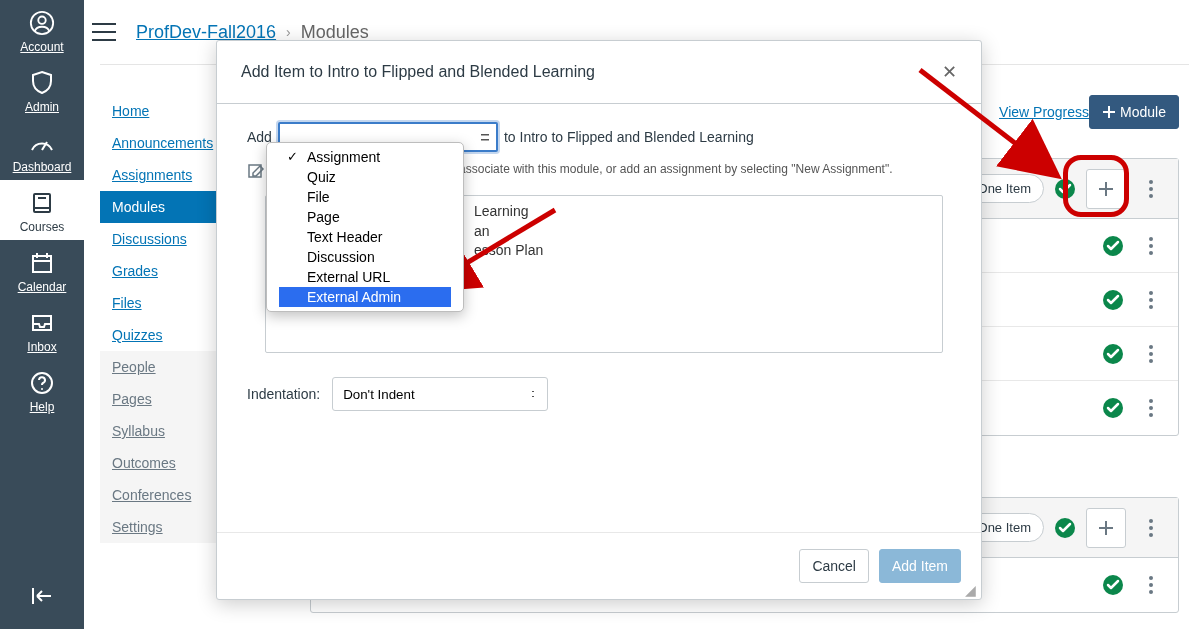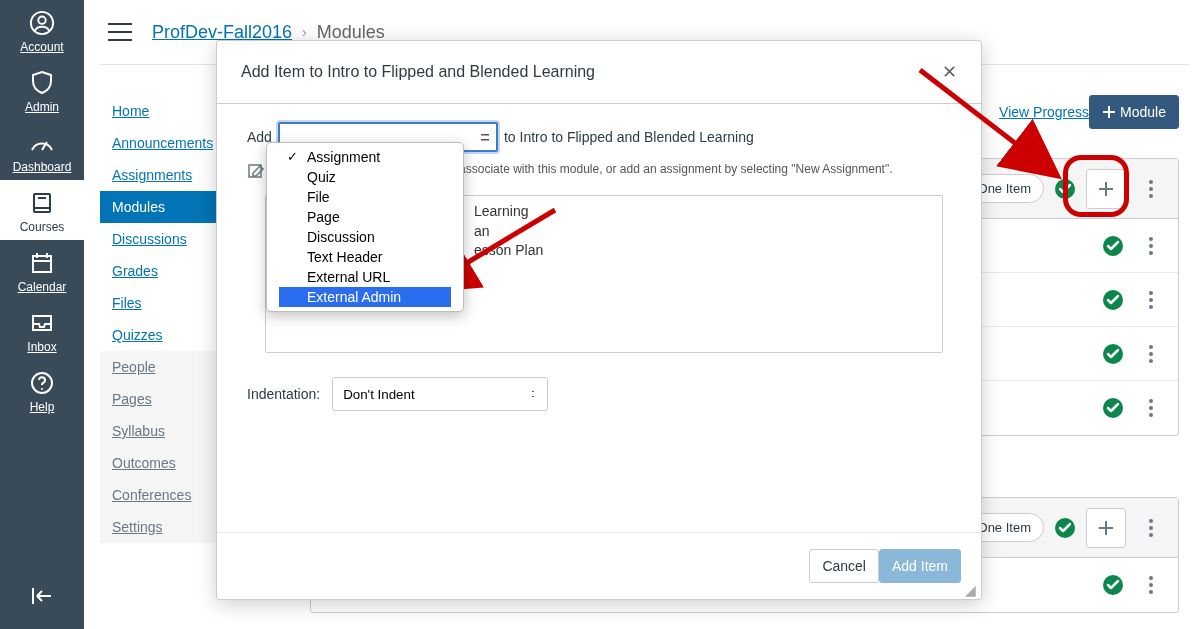--- a/index.html
+++ b/index.html
@@ -8,21 +8,21 @@
   
   .global-nav { position: absolute; left: 0; top: 0; width: 84px; height: 629px; background: #394b59; color: #fff; display: flex; flex-direction: column; align-items: center; }
   .global-nav .nav-item { width: 84px; padding: 10px 0 6px; display: flex; flex-direction: column; align-items: center; justify-content: center; font-size: 12px; cursor: pointer; }
   .global-nav .nav-item.active { background: #fff; color: #2d3b45; }
   .global-nav .nav-item .icon { width: 26px; height: 26px; display: flex; align-items: center; justify-content: center; }
   .global-nav .nav-item span.label { margin-top: 4px; text-decoration: underline; }
   .global-nav .nav-item.active span.label { text-decoration: none; }
   .collapse-arrow { margin-top: auto; margin-bottom: 10px; padding: 10px 0; color:#fff; }
 
   
-  .crumbs { position: absolute; left: 84px; top: 0; right: 0; height: 64px; display: flex; align-items: center; padding-left: 24px; color:#333; }
+  .crumbs { position: absolute; left: 76px; top: 0; right: 0; height: 64px; display: flex; align-items: center; padding-left: 16px; color:#333; }
   .hamburger { width: 24px; height: 18px; margin-right: 20px; display:flex; flex-direction:column; justify-content:space-between; cursor:pointer;}
   .hamburger div { height: 2px; background: #2d3b45; }
   .crumb-course { color: #0374b5; text-decoration: underline; font-size: 18px; }
   .crumb-sep { margin: 0 10px; color: #999; }
   .crumb-page { font-size: 18px; color: #666; }
 
   .divider-h { position:absolute; left:100px; right:10px; top:64px; height:1px; background:#e5e5e5; }
 
   
   .course-nav { position:absolute; left:100px; top:95px; width:195px; }
@@ -58,21 +58,21 @@
     linear-gradient(#555,#555) center 35%/8px 1.5px no-repeat,
     linear-gradient(#555,#555) center 65%/8px 1.5px no-repeat; }
   .hint { font-size:12px; color:#555; margin-top:8px; margin-left:30px;}
   .listbox { margin-top:12px; margin-left:18px; width:678px; height:158px; border:1px solid #c7cdd1; border-radius:2px; padding:6px 8px; font-size:14px; line-height:1.4; color:#333; overflow:hidden;}
   .indent-row { margin-top:24px; display:flex; align-items:center; gap:12px;}
   .indent-select { width:216px; height:34px; border:1px solid #c7cdd1; border-radius:3px; padding:0 10px; background:#fff; appearance:none; position:relative;}
   .indent-wrap{position:relative; display:inline-block;}
   .indent-wrap::after{content:"";position:absolute;right:10px;top:8px;bottom:8px;width:10px;background:
     radial-gradient(#555 1px, transparent 1.5px) center 30%/10px 5px no-repeat,
     radial-gradient(#555 1px, transparent 1.5px) center 70%/10px 5px no-repeat;}
-  .modal-footer { border-top:1px solid #e8e8e8; padding:16px 20px; display:flex; justify-content:flex-end; gap:0;}
+  .modal-footer { border-top:1px solid #e8e8e8; padding:16px 20px; display:flex; justify-content:flex-end; gap:10px;}
   .btn.additem { background:#8bb8d8; color:#fff; border-color:#8bb8d8;}
   .resize-grip{position:absolute;right:2px;bottom:2px;width:14px;height:14px;color:#aaa;font-size:14px;line-height:14px;}
 
   
   .native-dd { position:absolute; left:266px; top:142px; width:198px; background:#fff; border:1px solid #bdbdbd; border-radius:5px; box-shadow:0 4px 14px rgba(0,0,0,0.25); padding:4px 12px; z-index:50;}
   .native-dd .opt { padding:2px 18px 2px 28px; font-size:14px; position:relative; cursor:pointer; color:#000;}
   .native-dd .opt.checked::before{content:"✓"; position:absolute; left:8px; top:2px; font-size:13px;}
   .native-dd .opt.hl { background:#2b6def; color:#fff;}
 
   
@@ -366,22 +366,22 @@
     <button class="btn additem">Add Item</button>
   </div>
   <div class="resize-grip">◢</div>
 </div>
 
 <div class="native-dd">
   <div class="opt checked">Assignment</div>
   <div class="opt">Quiz</div>
   <div class="opt">File</div>
   <div class="opt">Page</div>
+  <div class="opt">Text Header</div>
   <div class="opt">Discussion</div>
-  <div class="opt">Text Header</div>
   <div class="opt">External URL</div>
   <div class="opt hl">External Admin</div>
 </div>
 
 <div class="anno-circle"></div>
 <div class="arrow" style="left:910px; top:60px;">
   <svg width="170" height="140">
       <defs>
         <marker id="ah1" markerWidth="12" markerHeight="12" refX="9" refY="6" orient="auto">
           <path d="M0,0 L12,6 L0,12 z" fill="#cc0000"></path>

